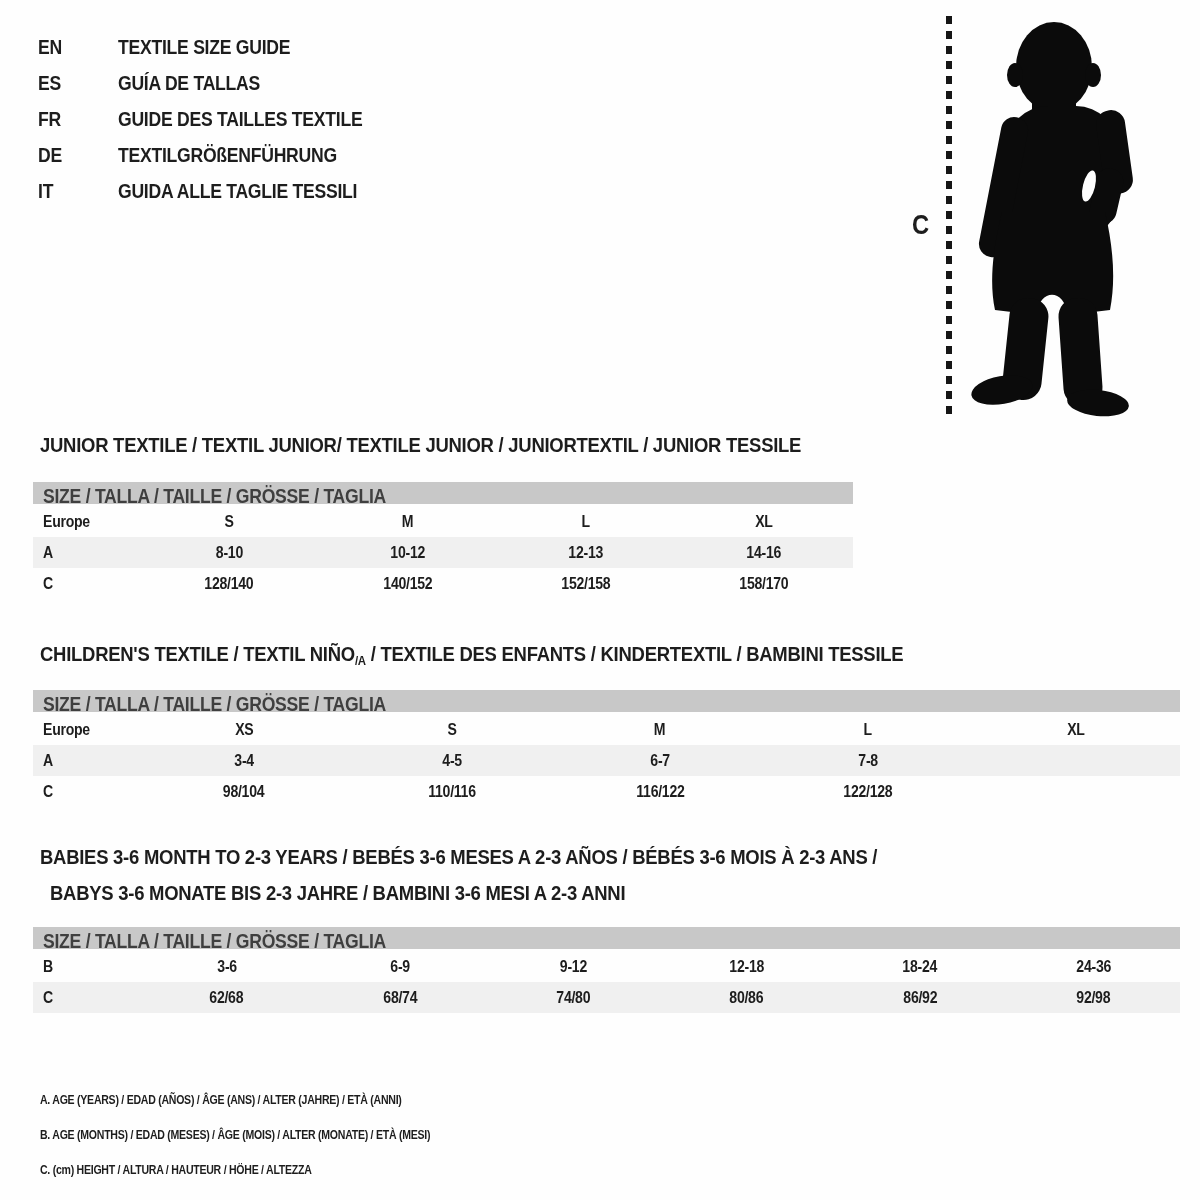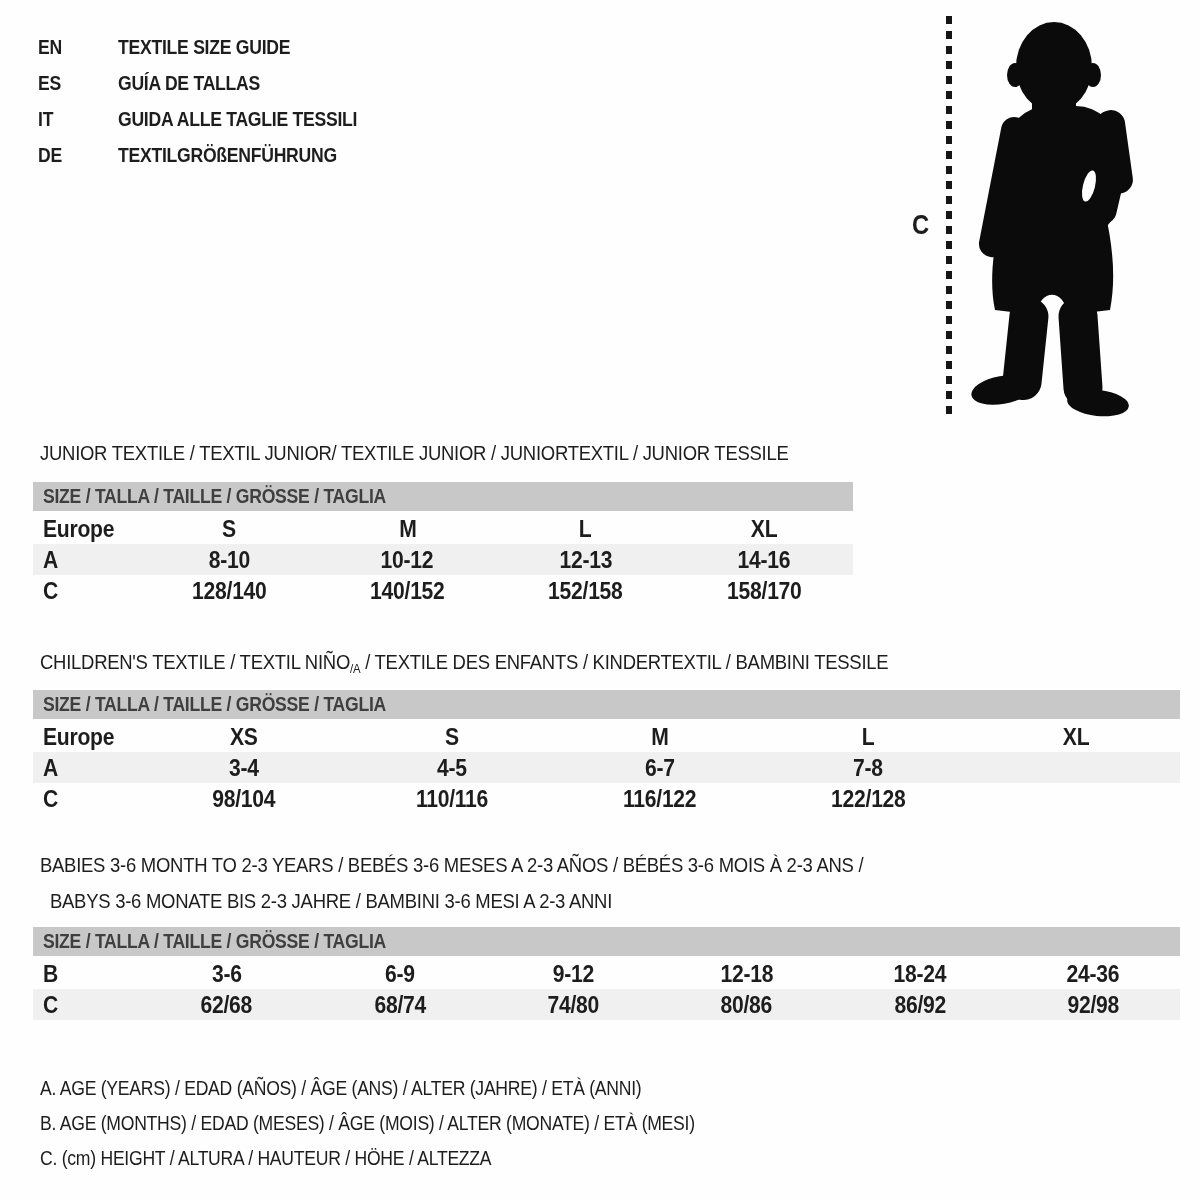--- a/index.html
+++ b/index.html
@@ -25,62 +25,66 @@
 
   
   .dash-line{
     left:946px;top:16px;width:6px;height:400px;
     background:repeating-linear-gradient(180deg,#151515 0 8px,transparent 8px 15px);
   }
   .c-label{left:912px;top:210px;font-weight:bold;font-size:27px;}
   .silhouette{left:962px;top:20px;}
 
   
-  .sec-title{font-weight:normal;font-size:21px;line-height:24px;margin-top:8px;}
+  .sec-title{font-weight:bold;font-size:21px;line-height:24px;}
   .sub-part{font-size:13px;vertical-align:-4px;}
 
   
   .tbl{font-weight:bold;}
   .tbl-head{
-    height:29px;line-height:29px;background:#c8c8c8;color:#3f3f3f;
+    height:22px;line-height:29px;background:#c8c8c8;color:#3f3f3f;
     padding-left:10px;margin-bottom:2px;font-size:20px;
   }
-  .trow{display:grid;grid-template-columns:var(--cols);height:31px;align-items:center;font-size:24px;}
+  .trow{display:grid;grid-template-columns:var(--cols);height:31px;align-items:center;font-size:16px;}
   .trow.alt{background:#f0f0f0;}
   .cell{text-align:center;line-height:31px;}
   .cell.lbl{text-align:left;padding-left:10px;}
 
   .tbl-junior{left:33px;top:482px;width:820px;--cols:107px repeat(4,1fr);}
   .tbl-children{left:33px;top:690px;width:1147px;--cols:107px repeat(5,1fr);}
   .tbl-babies{left:33px;top:927px;width:1147px;--cols:107px repeat(6,1fr);}
 
   
-  .legend-line{font-weight:normal;font-size:20px;line-height:24px;}
+  .legend-line{font-weight:bold;font-size:12px;line-height:24px;margin-top:12px;}
 </style>
 </head>
 <body>
 
 <div class="sheet">
 
   <div class="abs lang-block">
     <div class="lang-row">
       <span><span class="cx">EN</span></span>
       <span><span class="cx">TEXTILE SIZE GUIDE</span></span>
     </div>
     <div class="lang-row">
       <span><span class="cx">ES</span></span>
       <span><span class="cx">GUÍA DE TALLAS</span></span>
     </div>
     <div class="lang-row">
+      <span><span class="cx">FR</span></span>
+      <span><span class="cx">GUIDE DES TAILLES TEXTILE</span></span>
+    </div>
+    <div class="lang-row">
+      <span><span class="cx">DE</span></span>
+      <span><span class="cx">TEXTILGRÖßENFÜHRUNG</span></span>
+    </div>
+    <div class="lang-row">
       <span><span class="cx">IT</span></span>
       <span><span class="cx">GUIDA ALLE TAGLIE TESSILI</span></span>
-    </div>
-    <div class="lang-row">
-      <span><span class="cx">DE</span></span>
-      <span><span class="cx">TEXTILGRÖßENFÜHRUNG</span></span>
     </div>
   </div>
 
   <div class="abs c-label"><span class="cx">C</span></div>
   <div class="abs dash-line"></div>
   <div class="abs silhouette">
     <svg viewBox="0 0 180 398" width="180" height="398" aria-hidden="true">
       <g fill="#0b0b0b">
         <ellipse cx="92" cy="47" rx="38" ry="45"></ellipse>
         <ellipse cx="53" cy="55" rx="8" ry="12"></ellipse>

